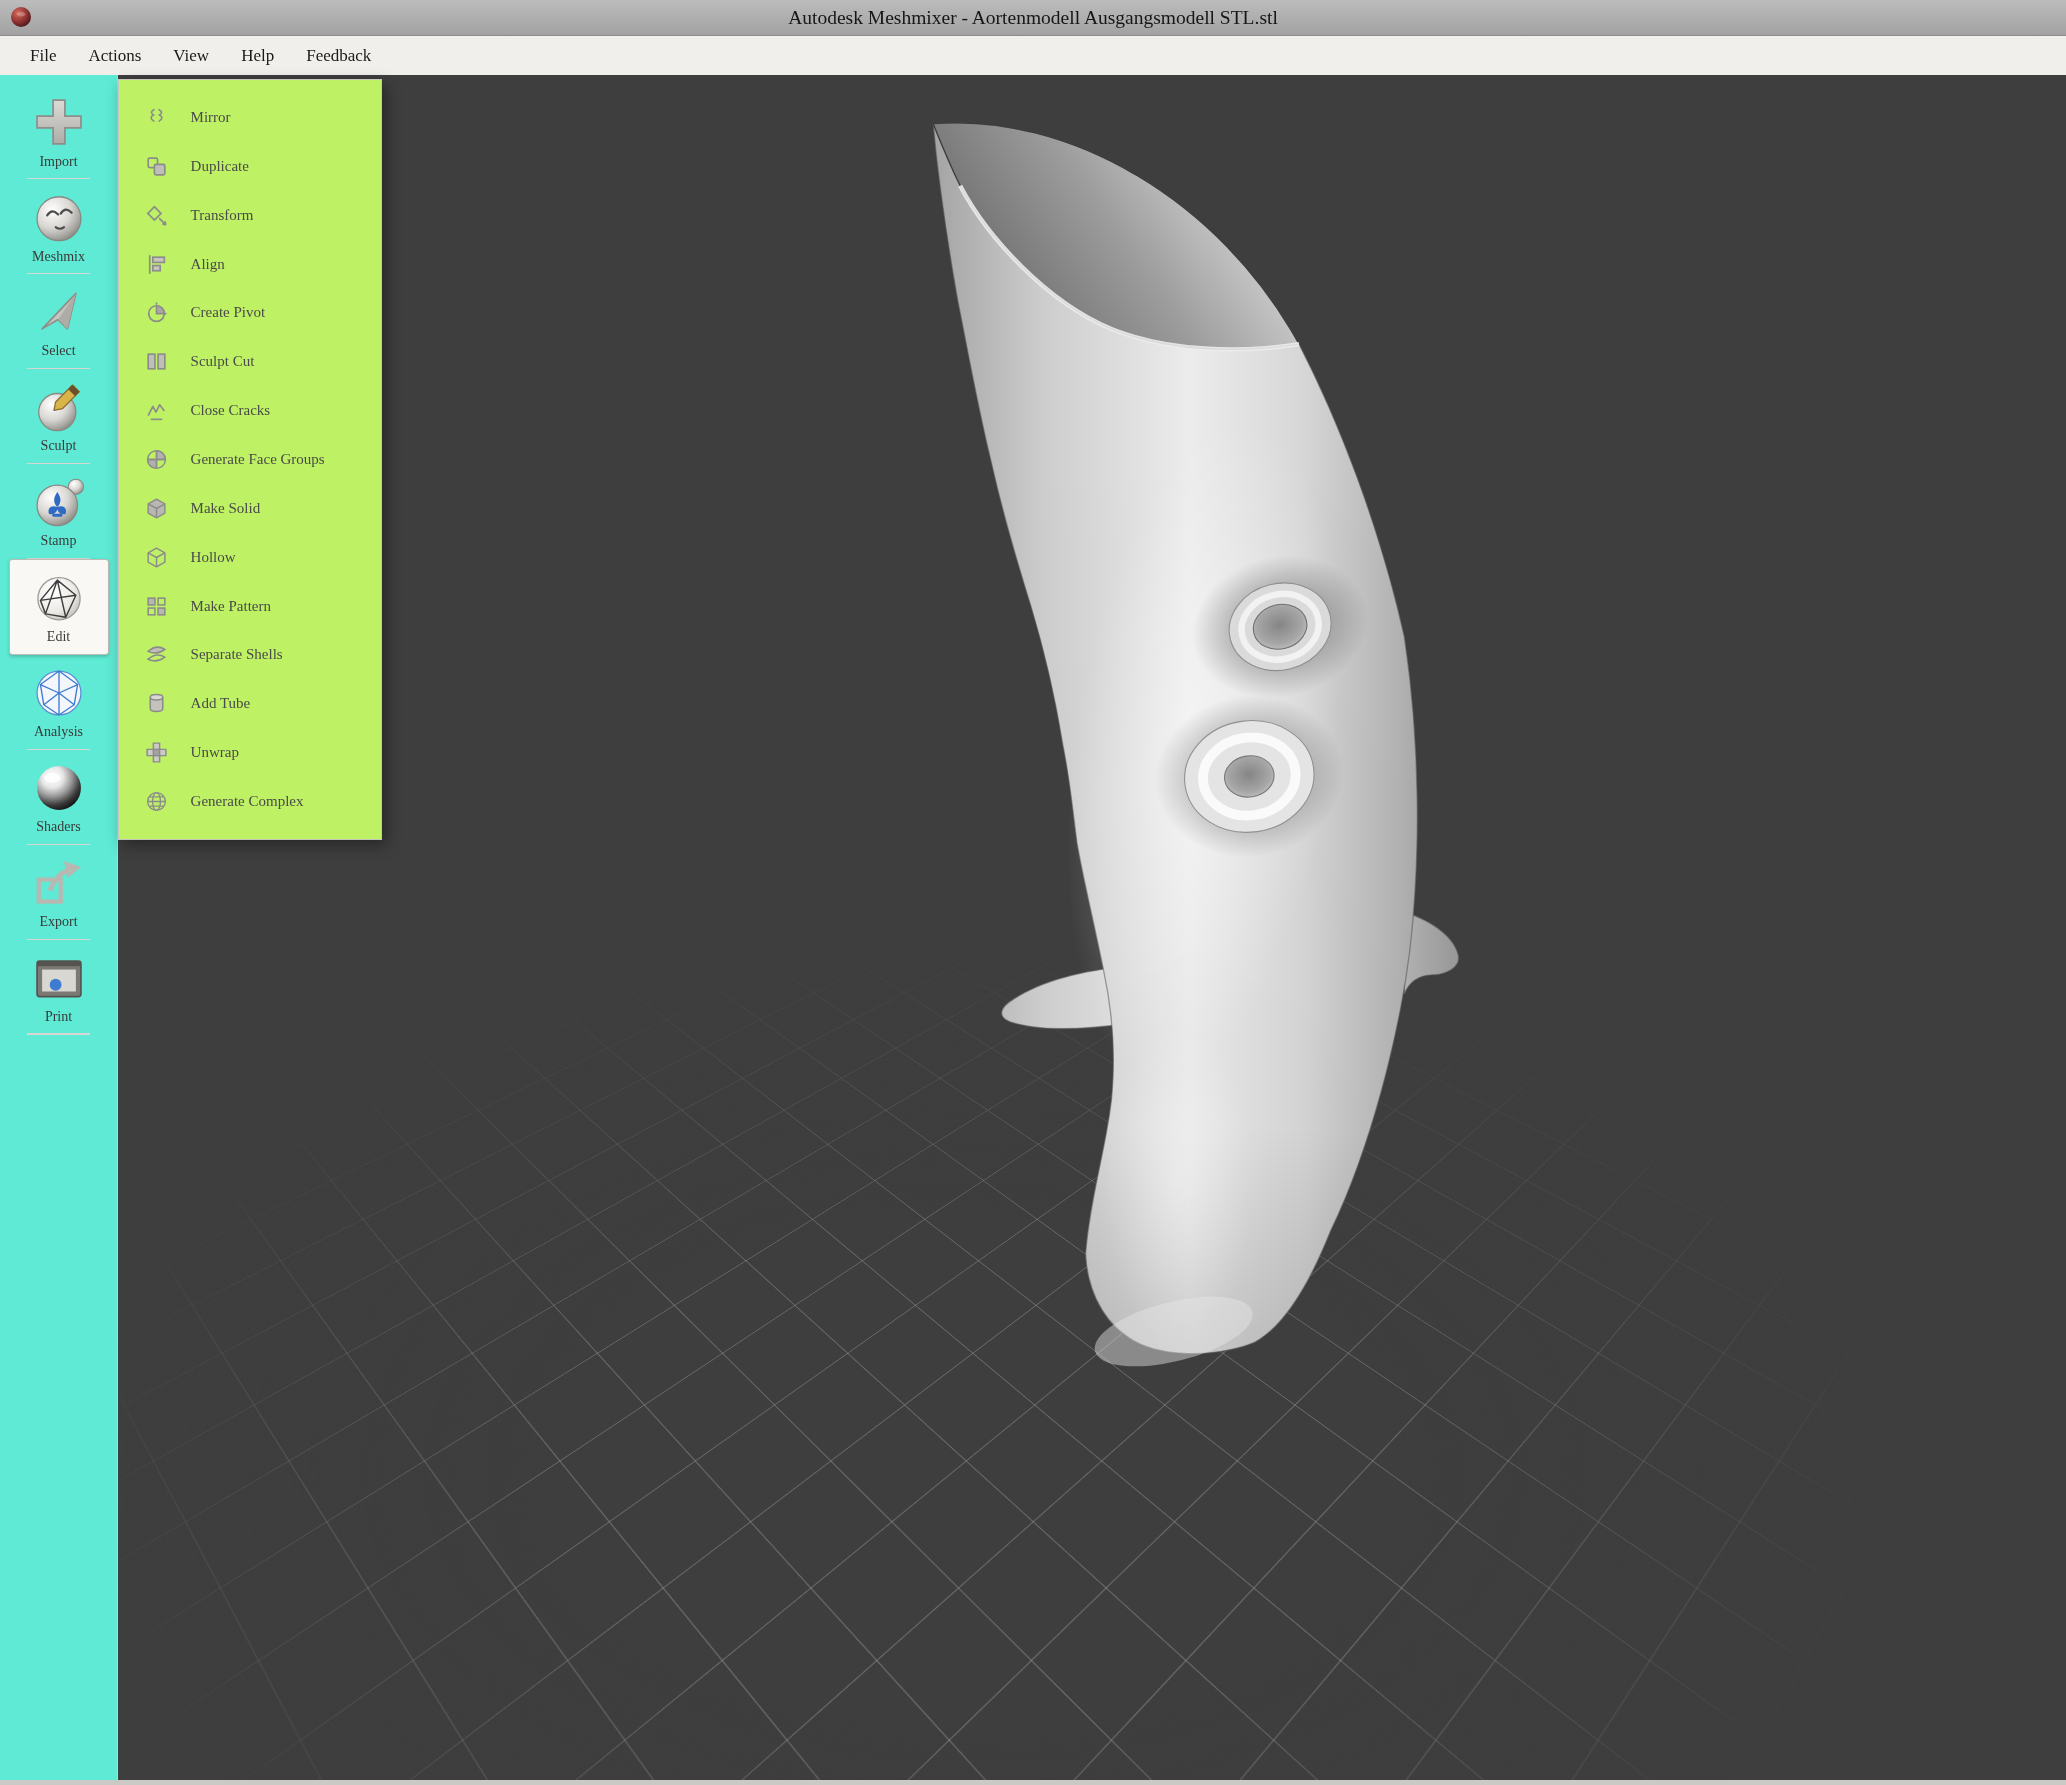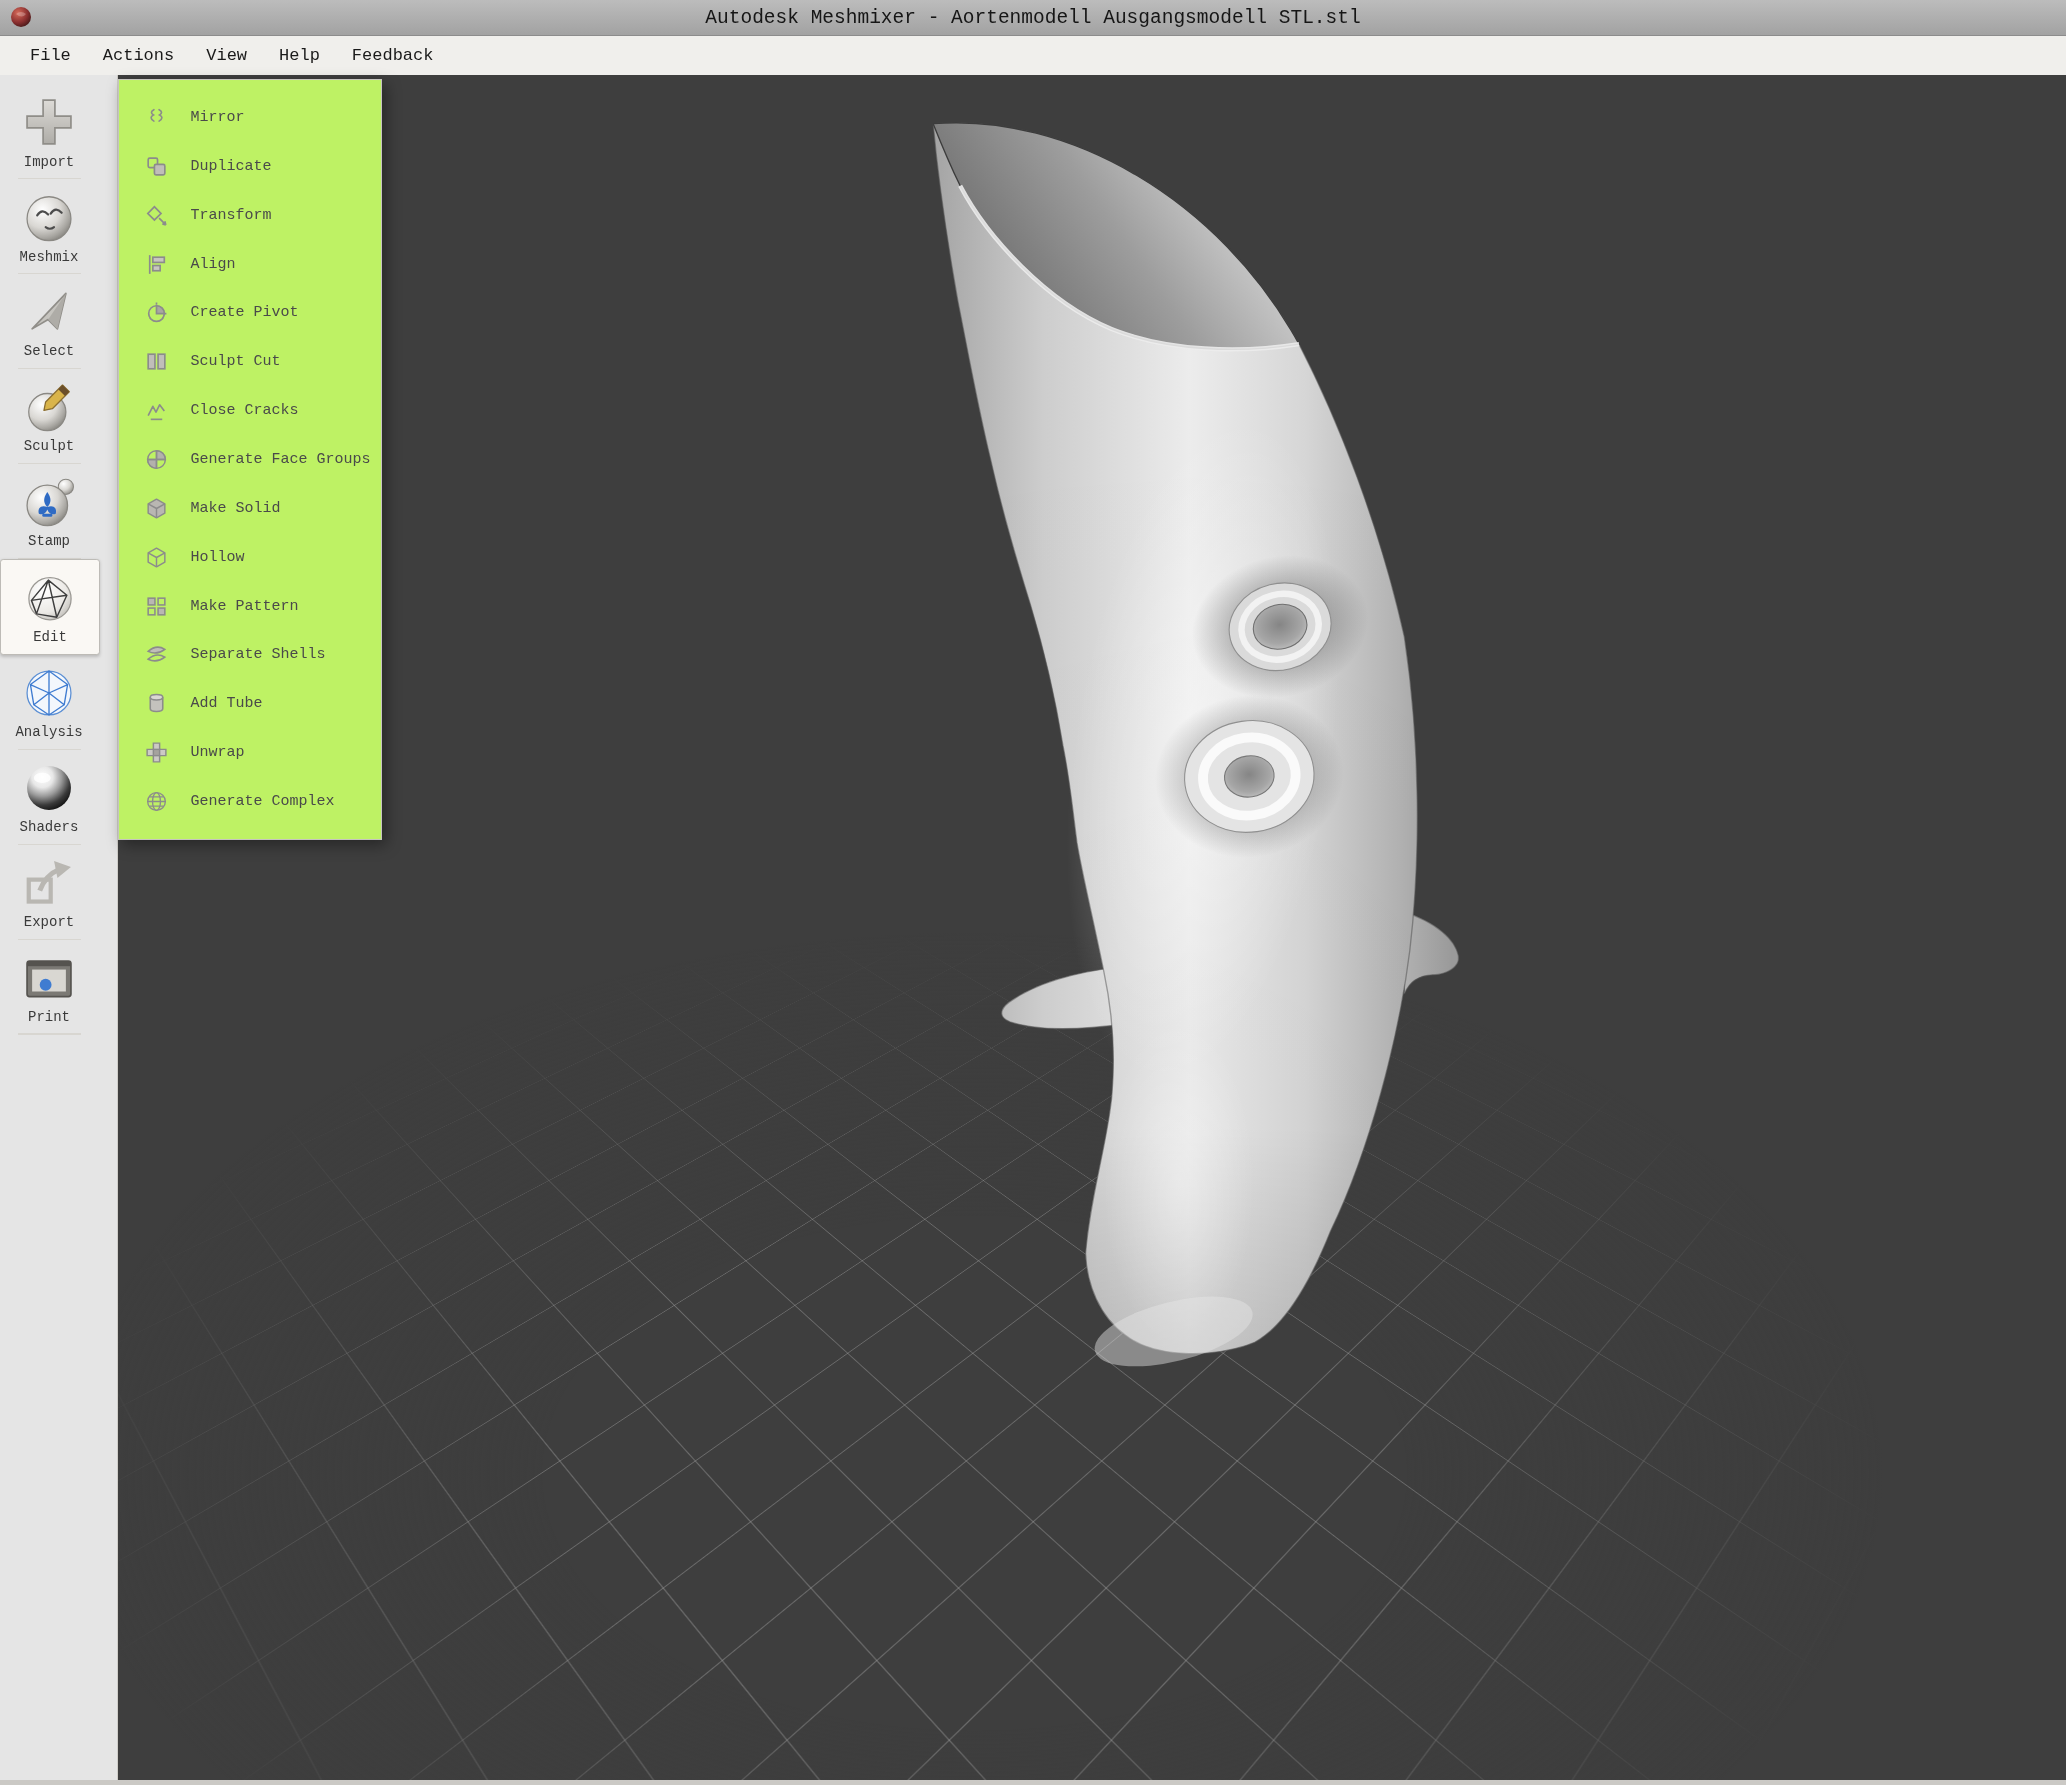--- a/index.html
+++ b/index.html
@@ -1,18 +1,18 @@
 <!DOCTYPE html>
 <html style="font-size:8.6px"><head>
 <meta charset="utf-8">
 <style>
   html,body { margin:0; padding:0; background:#3e3e3e; }
   #app {
     position:relative; width:2066px; height:1786px; overflow:hidden;
-    font-family:Liberation Mono, monospace; -webkit-font-smoothing:antialiased;
+    font-family:Liberation Serif, serif; -webkit-font-smoothing:antialiased;
   }
 
   
   .titlebar {
     position:absolute; left:0; top:0; right:0; height:35px;
     background:linear-gradient(#bcbcbc,#a2a2a2);
     border-bottom:1.1px solid #8c8c8c;
     display:flex; align-items:center; justify-content:center;
     font-size:19.5px; color:#161616;
   }
@@ -42,22 +42,22 @@
   }
   .grid-fade {
     position:absolute; inset:0;
     background:radial-gradient(1135px 676px at 44% 82%, rgba(62,62,62,0) 38%, #3e3e3e 80%);
   }
   .model { position:absolute; left:0; top:0; width:100%; height:100%; }
 
   
   .toolbar {
     position:absolute; left:0; top:75px; bottom:0; width:117px;
-    background:#e5e5e5; border-right:0.5px solid #cfcdc8;
-    display:flex; flex-direction:column; padding-top:9.7px;
+    background:#5eead4; border-right:0.5px solid #cfcdc8;
+    display:flex; flex-direction:column; align-items:center; padding-top:9.7px;
     z-index:3;
   }
   .tool {
     width:98px; display:flex; flex-direction:column; align-items:center;
     padding:10.8px 0 0 0; cursor:default; border-radius:3.2px;
   }
   .tool::after { content:""; width:63px; height:1.1px; background:#d8d6d1; margin-top:8.6px; }
   .tool-icon { width:54px; height:54px; }
   .tool-label { font-size:14px; color:#3a3a3a; margin-top:4.3px; }
   .tool.active {

